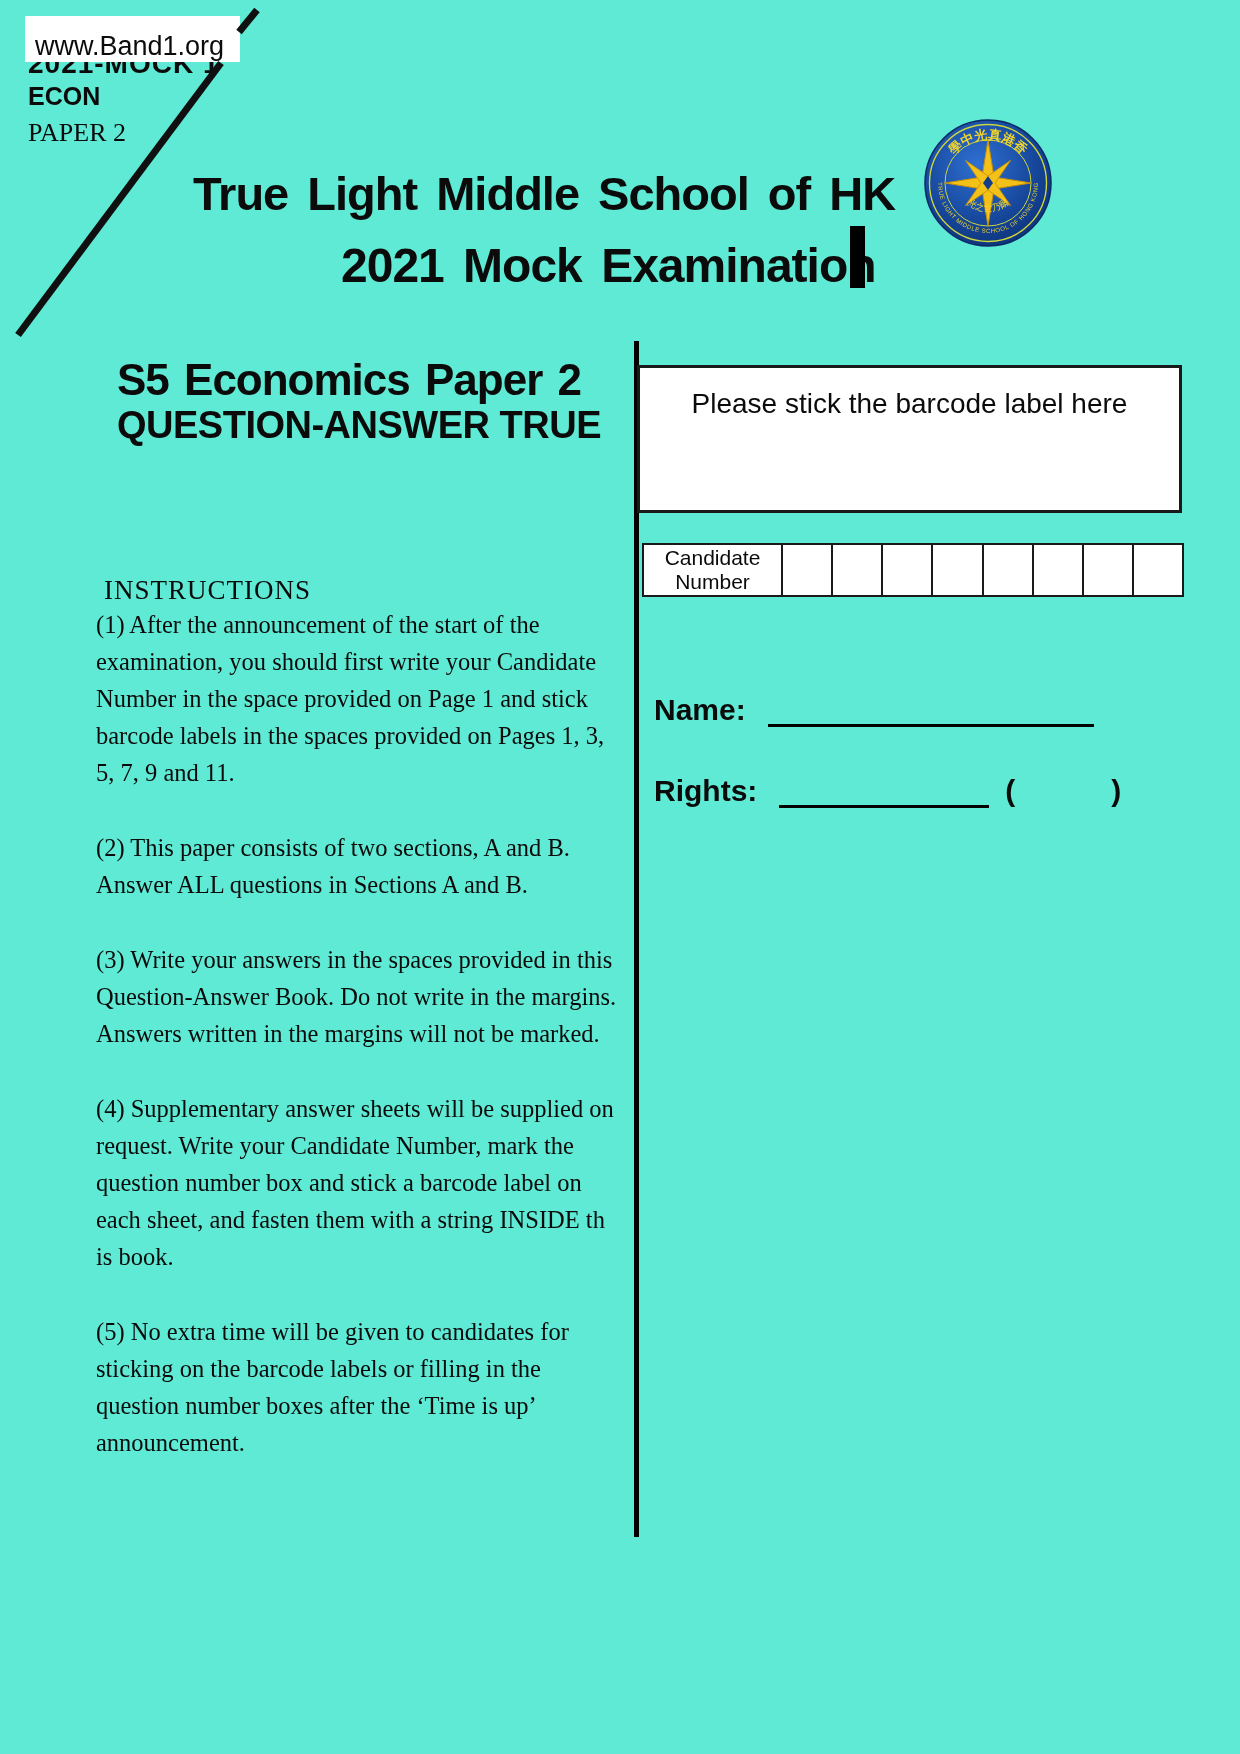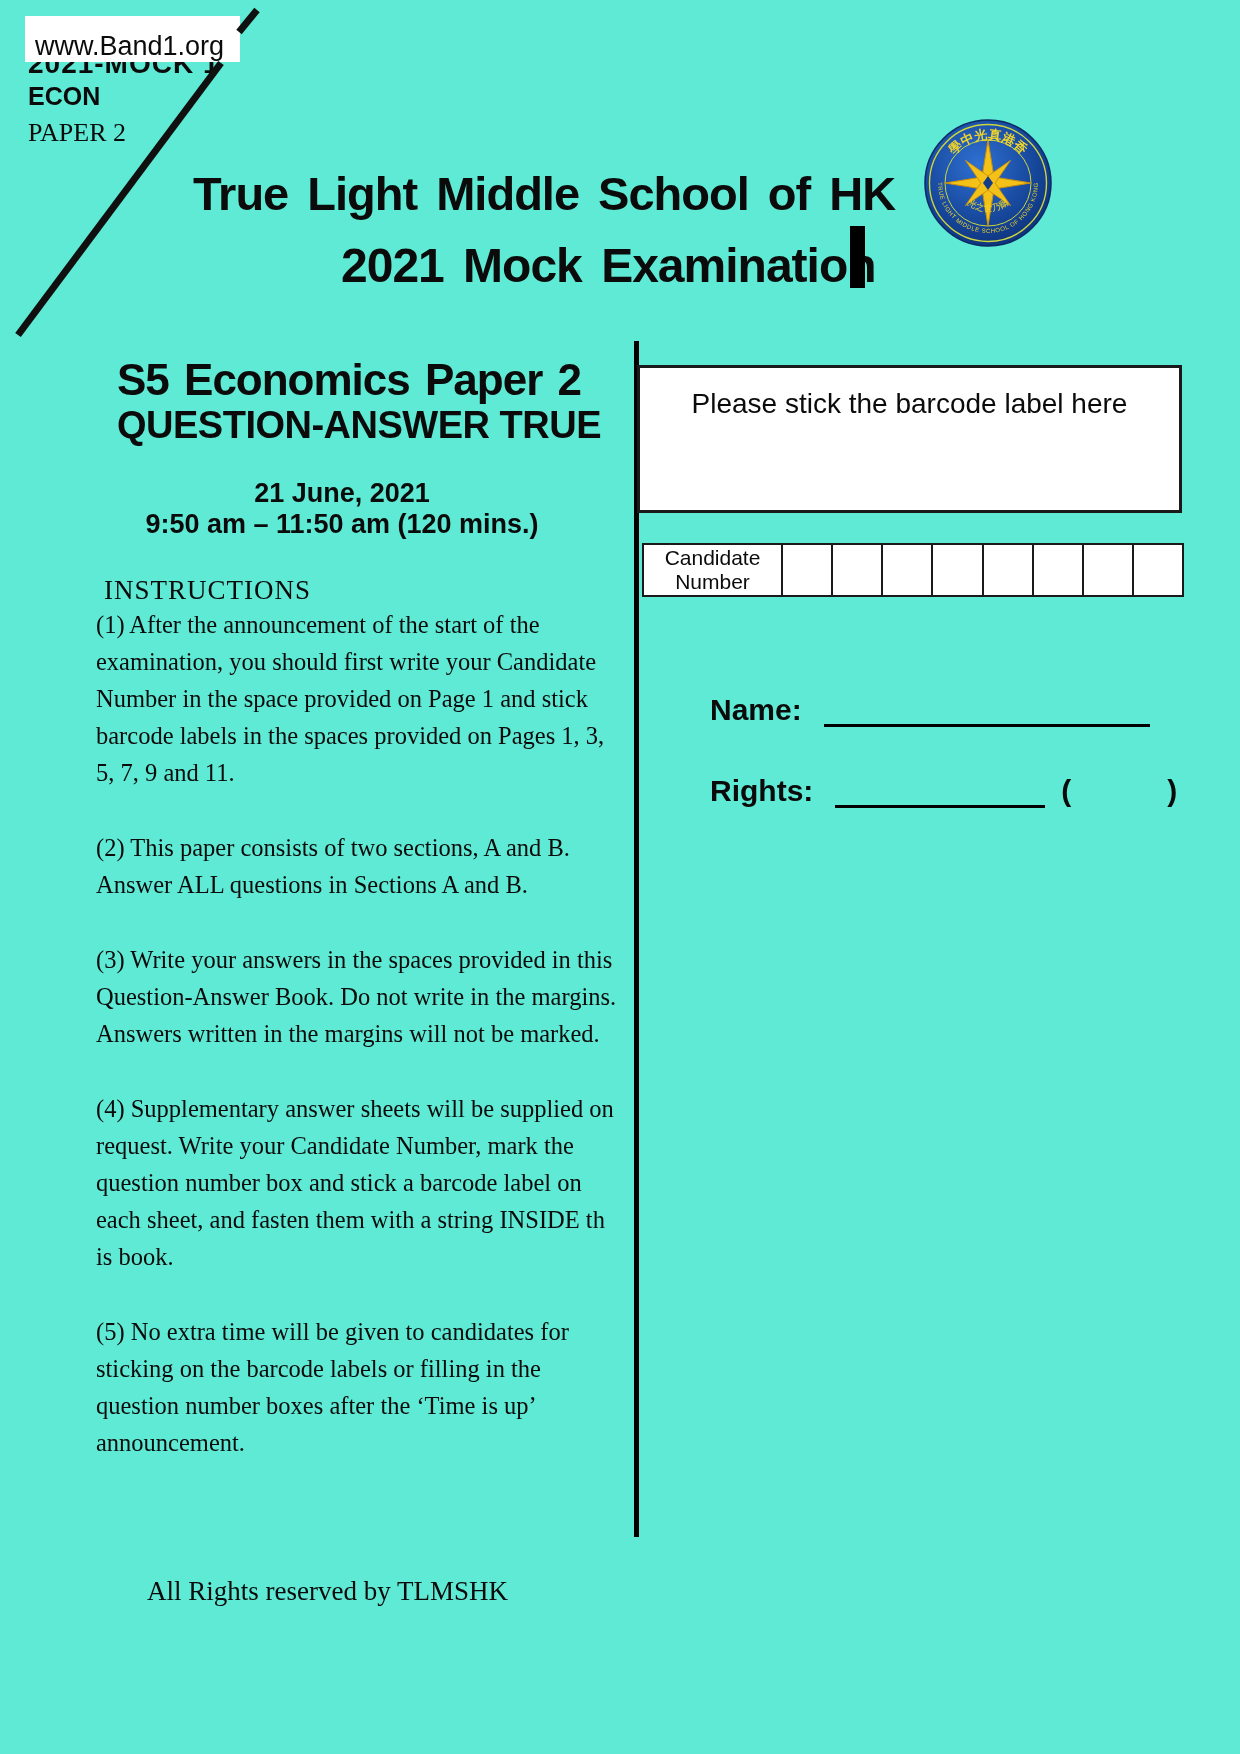--- a/index.html
+++ b/index.html
@@ -37,21 +37,21 @@
   
   .divider{left:634px;top:341px;width:5px;height:1196px;background:#000;}
   .barcode-box{left:637px;top:365px;width:545px;height:148px;border:3px solid #1a1a1a;
                box-sizing:border-box;text-align:center;padding-top:20px;
                font:28px "Liberation Sans",sans-serif;background:#fff;}
   .cand-table{left:642px;top:543px;width:542px;height:54px;border:2px solid #1a1a1a;
               box-sizing:border-box;display:flex;background:#fff;}
   .cand-label{width:137px;flex:0 0 137px;display:flex;align-items:center;justify-content:center;
               text-align:center;font:21px/24px "Liberation Sans",sans-serif;white-space:pre-line;}
   .cand-cell{flex:1 1 auto;border-left:2px solid #1a1a1a;}
-  .field{position:absolute;left:710px;display:flex;align-items:flex-end;
+  .field{position:absolute;left:654px;display:flex;align-items:flex-end;
          font:bold 30px "Liberation Sans",sans-serif;white-space:nowrap;gap:12px;}
   .fline{display:inline-block;border-bottom:3px solid #000;height:32px;}
   .f-name{top:692px;}  .f-name .fline{width:326px;margin-left:10px;}
   .f-class{top:773px;} .f-class .fline{width:210px;margin-left:10px;}
   .f-block{top:845px;} .f-block .fline{width:186px;margin-left:12px;}
   .paren{margin-left:4px;}
   .paren-gap{display:inline-block;width:72px;}
 </style>
 </head>
 <body>
@@ -95,24 +95,20 @@
     <text font-family="Liberation Sans, sans-serif" font-size="9" fill="#f0d42a">
       <textPath href="#arcMotto" startOffset="50%" text-anchor="middle">光之世乃爾</textPath>
     </text>
     <text font-family="Liberation Sans, sans-serif" font-size="6" letter-spacing="0.6" fill="#f0d42a">
       <textPath href="#arcBottom" startOffset="50%" text-anchor="middle">TRUE LIGHT MIDDLE SCHOOL OF HONG KONG</textPath>
     </text>
   </svg>
 
   <div class="abs s5-title">S5 Economics Paper 2</div>
   <div class="abs qab">QUESTION-ANSWER TRUE</div>
-  <div class="abs datetime">
-    <span>21 June, 2021</span>
-    <span class="line2">9:50 am – 11:50 am (120 mins.)</span>
-  </div>
 
   <div class="abs instr-head">INSTRUCTIONS</div>
   <div class="abs instr">
     <p>(1) After the announcement of the start of the
 examination, you should first write your Candidate
 Number in the space provided on Page 1 and stick
 barcode labels in the spaces provided on Pages 1, 3,
 5, 7, 9 and 11.</p>
     <p>(2) This paper consists of two sections, A and B.
 Answer ALL questions in Sections A and B.</p>
@@ -123,21 +119,20 @@
 request. Write your Candidate Number, mark the
 question number box and stick a barcode label on
 each sheet, and fasten them with a string INSIDE  th
 is book.</p>
     <p>(5) No extra time will be given to candidates for
 sticking on the barcode labels or filling in the
 question number boxes after the ‘Time is up’
 announcement.</p>
   </div>
 
-  <div class="abs footer-note">All Rights reserved by TLMSHK</div>
 
   <div class="abs divider"></div>
 
   <div class="abs cand-table">
     <div class="cand-label">Candidate
 Number</div>
     <div class="cand-cell"></div>
     <div class="cand-cell"></div>
     <div class="cand-cell"></div>
     <div class="cand-cell"></div>

